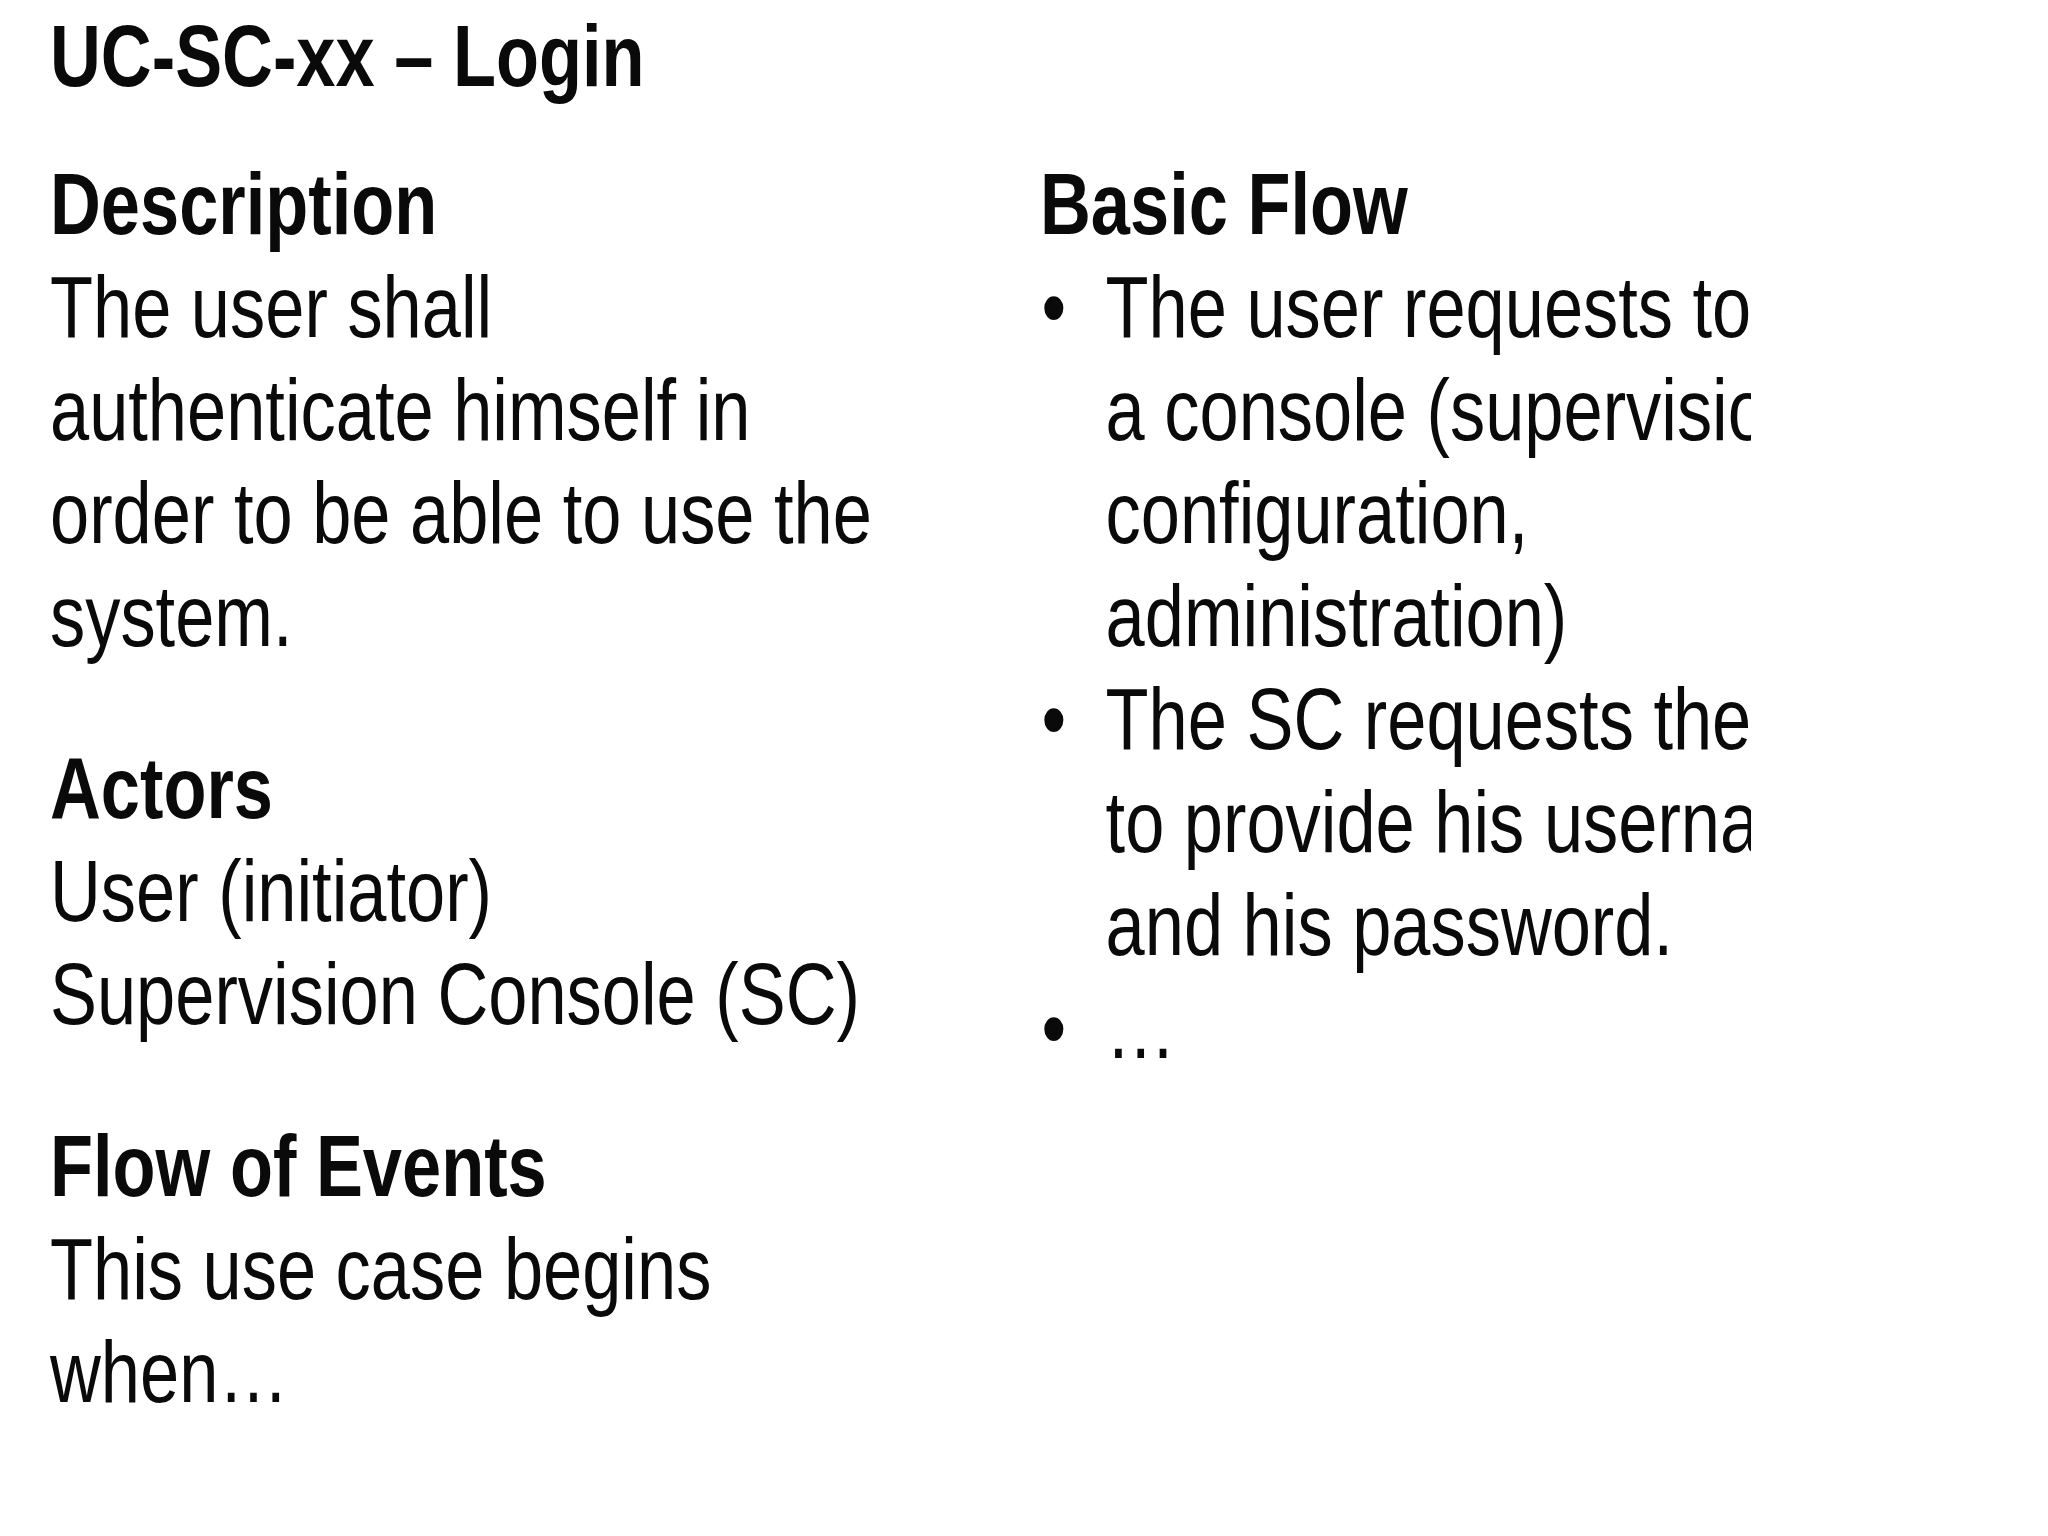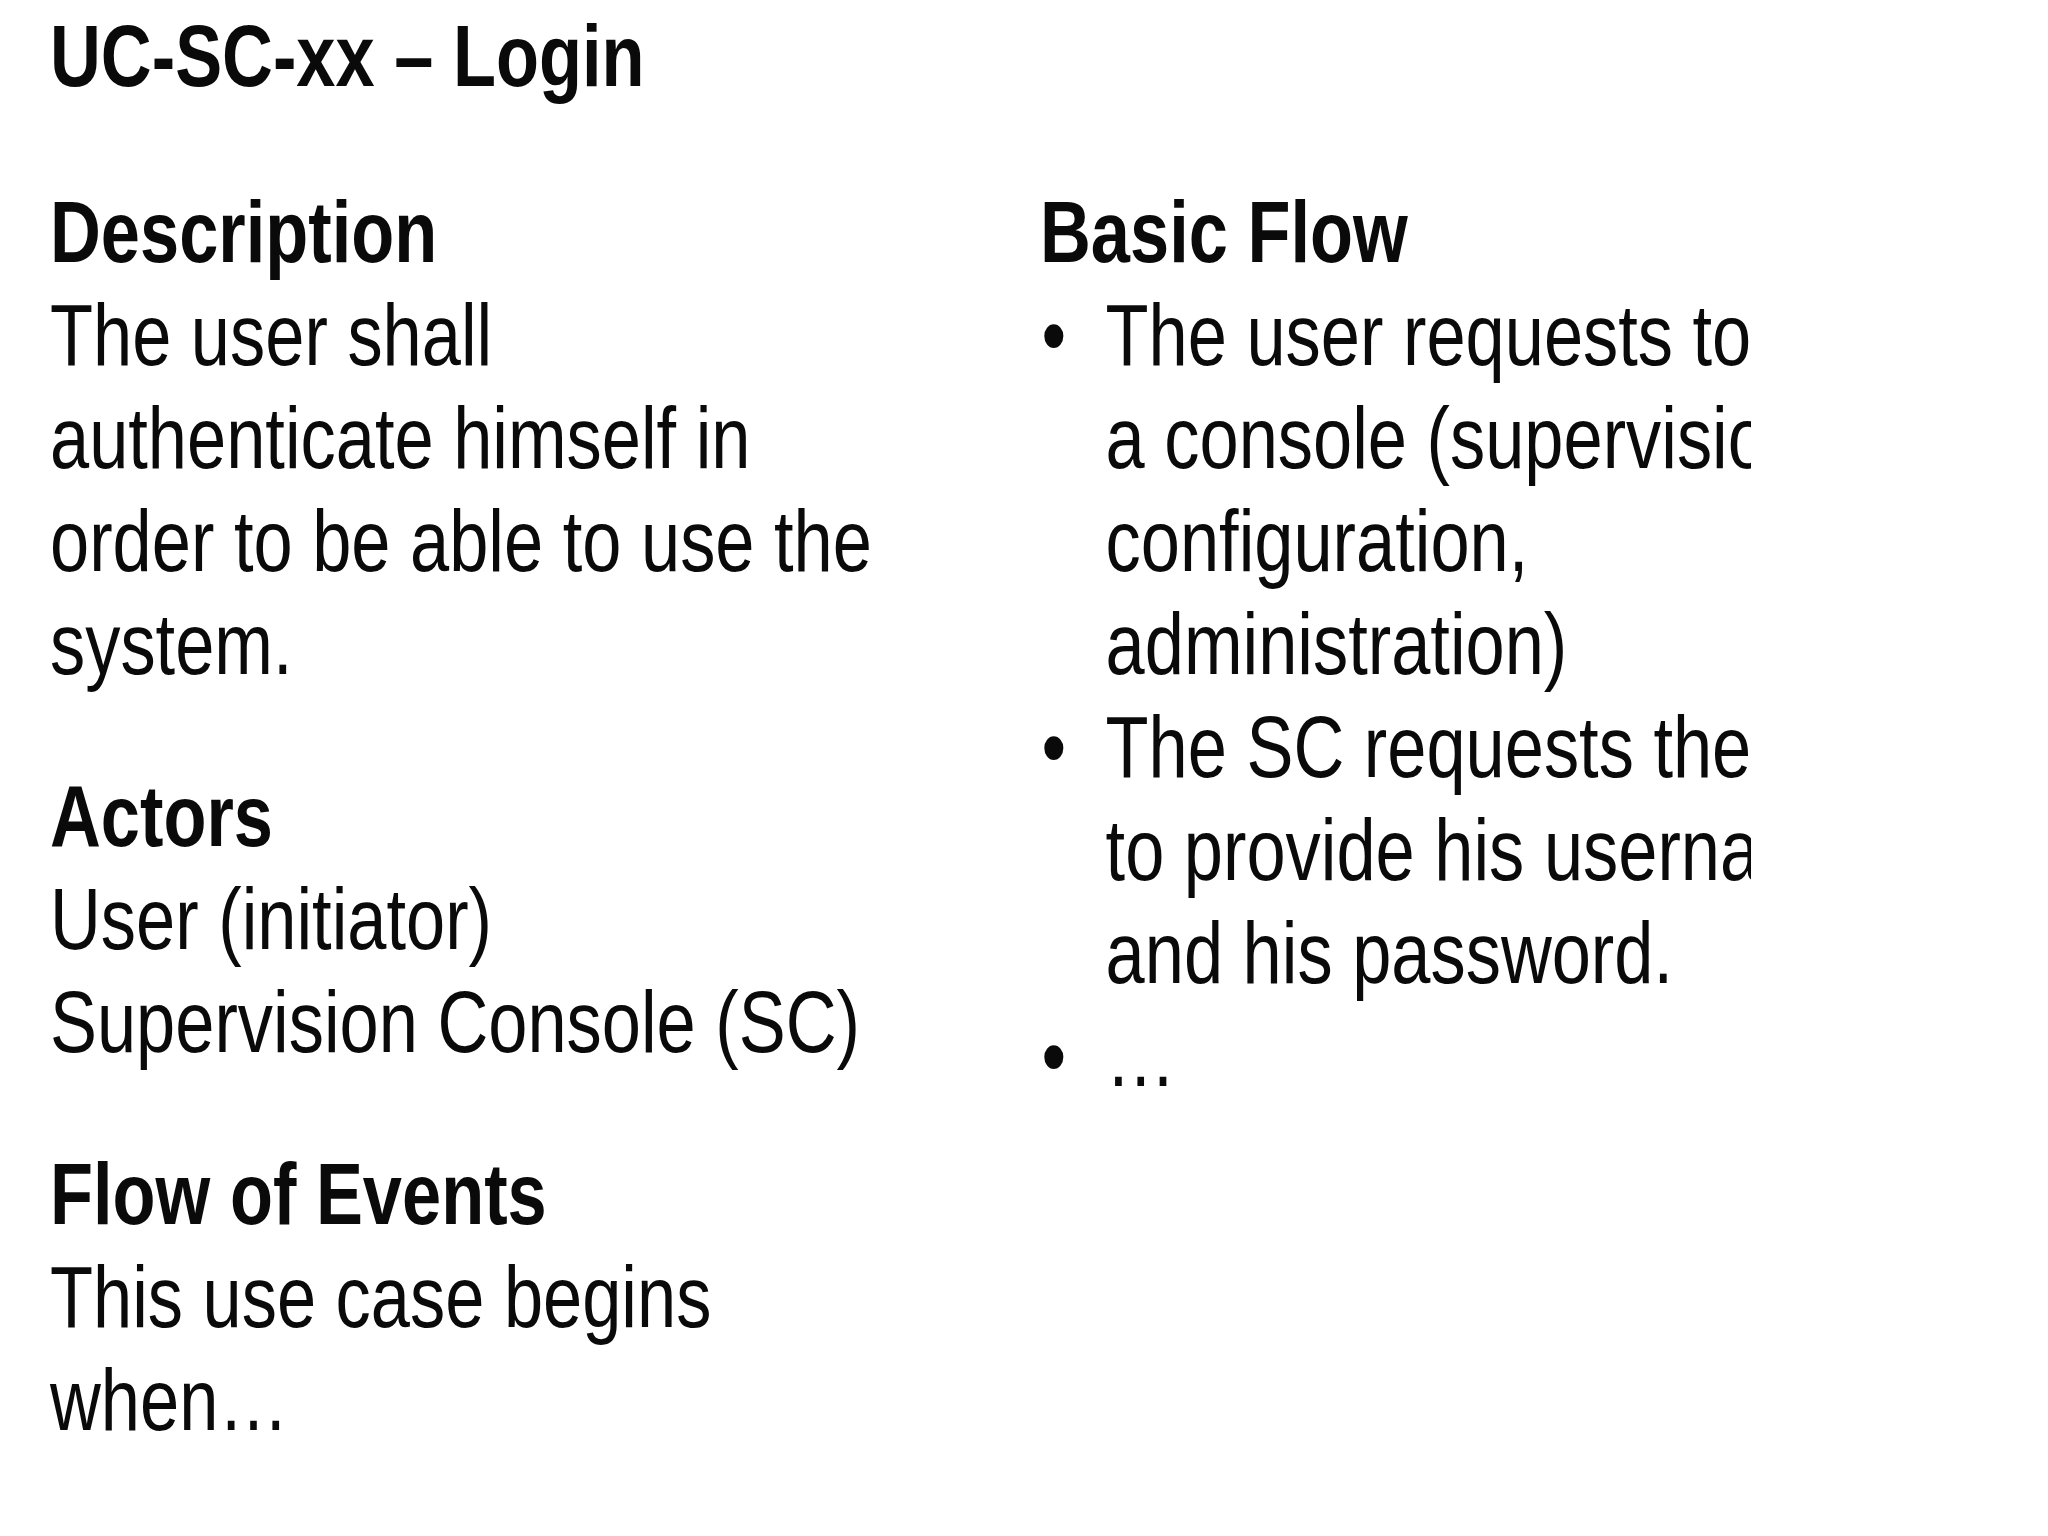--- a/index.html
+++ b/index.html
@@ -26,21 +26,21 @@
     left: 50px;
     top: 4px;
     margin: 0;
     font-size: 88px;
     font-weight: 700;
     line-height: 103px;
     white-space: nowrap;
   }
   .col {
     position: absolute;
-    top: 180px;
+    top: 152px;
   }
   .col-left  { left: 50px;   width: 1260px; }
   .col-right { left: 1040px; width: 1270px; }
   .col-inner { width: 1260px; }
   h2 {
     margin: 0;
     font-size: 88px;
     font-weight: 700;
     line-height: 103px;
     white-space: nowrap;

